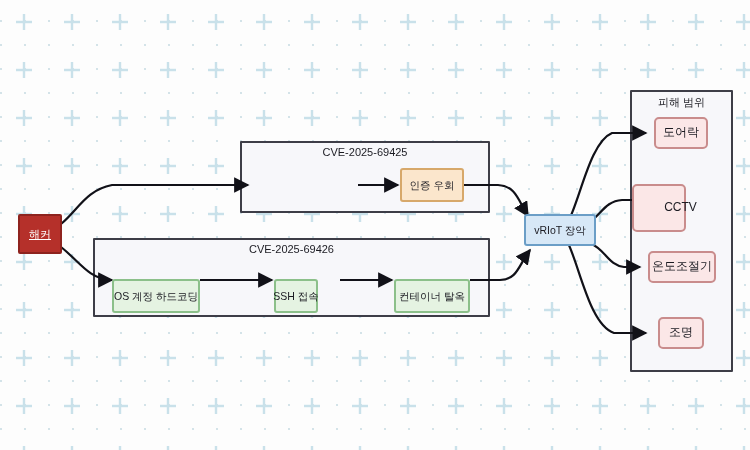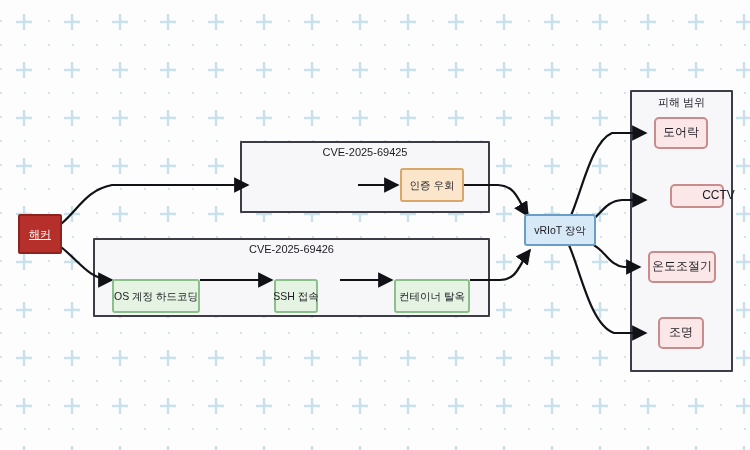--- a/index.html
+++ b/index.html
@@ -154,19 +154,19 @@
   <div class="node n-green" style="left:112px; top:263px; width:88px; height:34px;">OS 계정 하드코딩</div>
 
   <div class="node n-green" style="left:274px; top:263px; width:44px; height:34px;">SSH 접속</div>
 
   <div class="node n-green" style="left:394px; top:263px; width:76px; height:34px;">컨테이너 탈옥</div>
 
   <div class="node n-blue" style="left:524px; top:214px; width:72px; height:32px;">vRIoT 장악</div>
 
   <div class="node n-pink" style="left:654px; top:117px; width:54px; height:32px;">도어락</div>
 
-  <div class="node n-pink" style="left:670px; top:184px; width:54px; height:24px;padding-left:43px;">CCTV</div>
+  <div class="node n-pink" style="left:632px; top:184px; width:54px; height:48px;padding-left:43px;">CCTV</div>
 
   <div class="node n-pink" style="left:648px; top:251px; width:68px; height:32px;">온도조절기</div>
 
   <div class="node n-pink" style="left:658px; top:317px; width:46px; height:32px;">조명</div>
 
 </div>
 
 </body></html>

